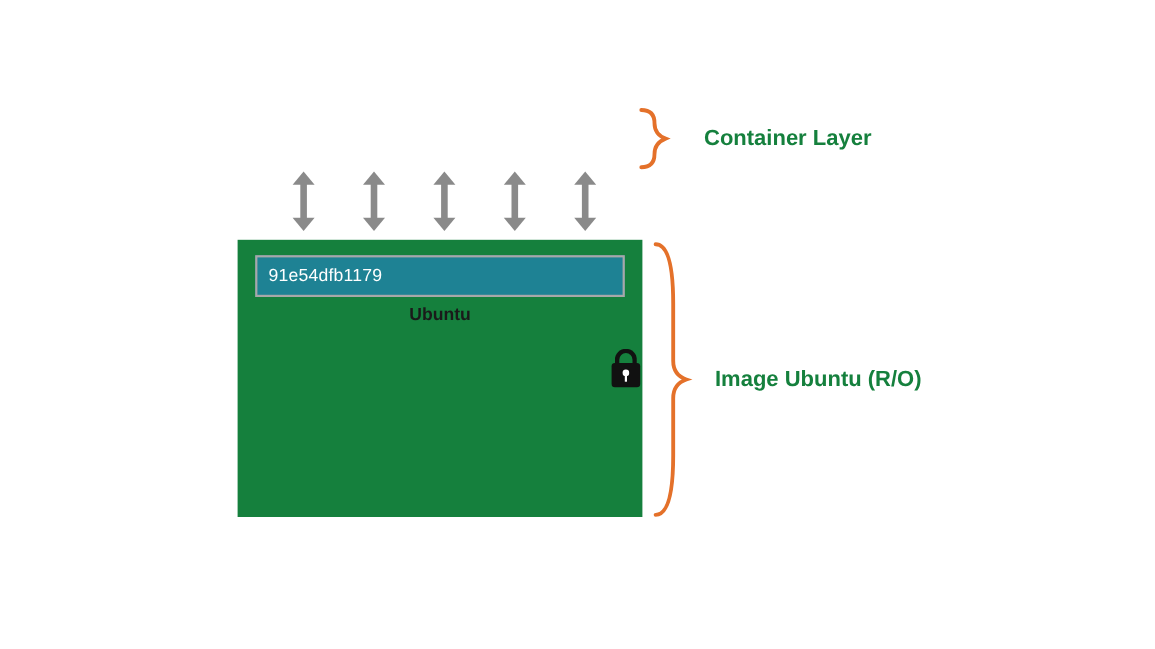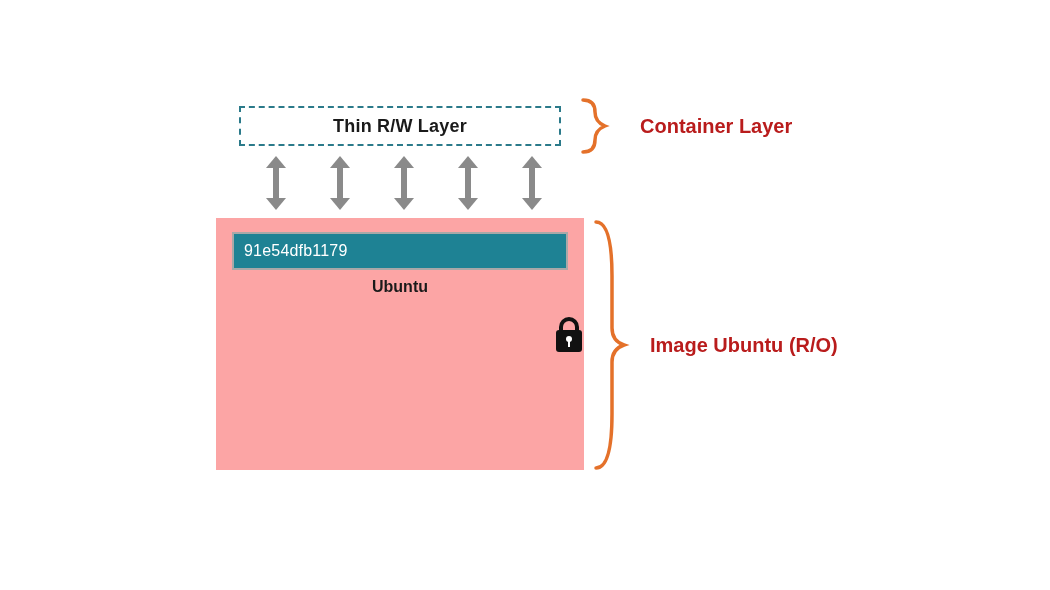--- a/index.html
+++ b/index.html
@@ -81,21 +81,21 @@
     border-bottom: 12px solid #8a8a8a;
   }
 
   
   .image-block {
     position: absolute;
     left: 216px;
     top: 218px;
     width: 368px;
     height: 252px;
-    background: #fca5a5;
+    background: #15803d;
     box-sizing: border-box;
     padding: 14px 16px 0 16px;
   }
   .layer-bar {
     height: 38px;
     background: #1e8294;
     border: 2px solid #a8a8a8;
     box-sizing: border-box;
     color: #ffffff;
     font-size: 16px;
@@ -162,32 +162,29 @@
 
   
   .brace {
     position: absolute;
   }
   .brace svg { display: block; }
   .side-label {
     position: absolute;
     font-size: 20px;
     font-weight: 600;
-    color: #b91c1c;
+    color: #15803d;
     white-space: nowrap;
   }
 </style>
 </head>
 <body>
 
 <div class="stage">
 
-  <div class="rw-box">
-    <span>Thin R/W Layer</span>
-  </div>
 
   <div class="brace" style="left:575px; top:96px;">
     <svg width="50" height="60" viewBox="0 0 50 60">
       <path d="M8 4 Q20 4 20 16 Q20 26 30 30 Q20 34 20 44 Q20 56 8 56" fill="none" stroke="#e4712a" stroke-width="3.5" stroke-linecap="round"></path>
     </svg>
   </div>
   <div class="side-label" style="left:640px; top:115px;">Container Layer</div>
 
   <div class="arrows">
     <div class="arrow">

